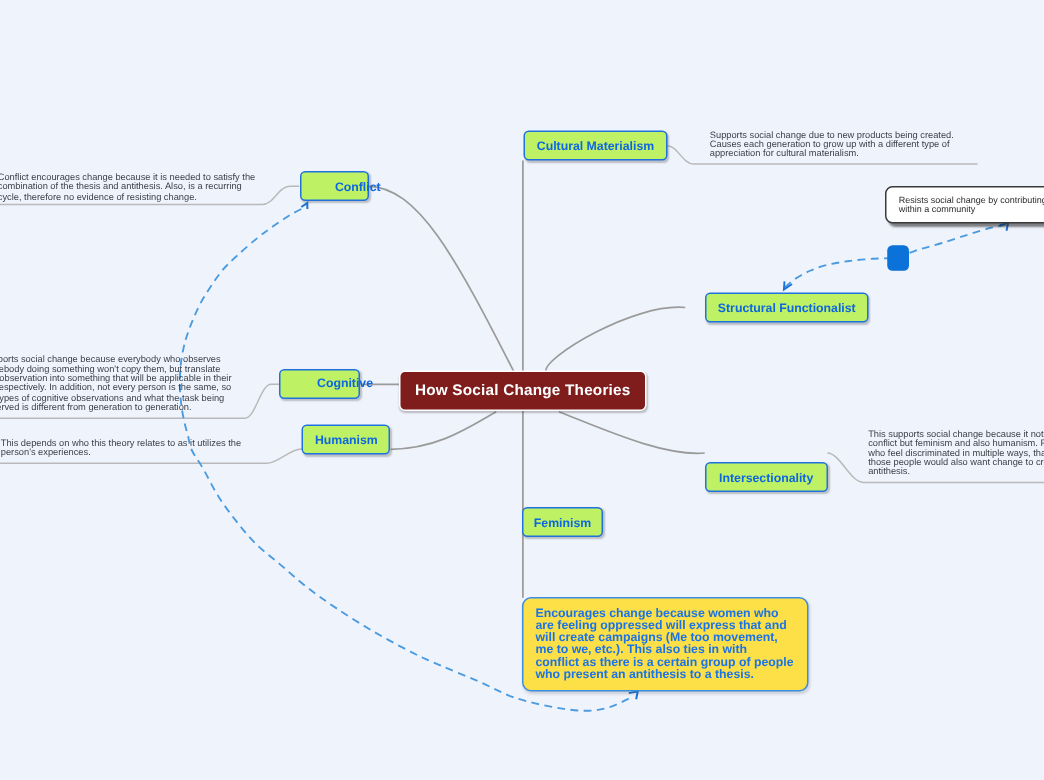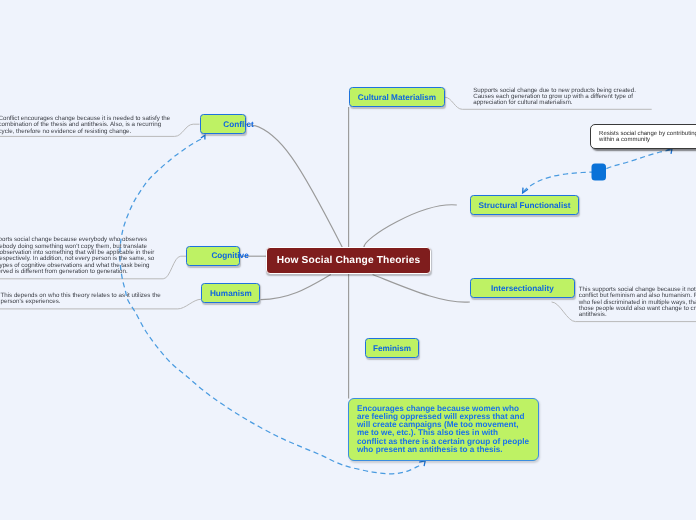--- a/index.html
+++ b/index.html
@@ -12,21 +12,21 @@
   .node{position:absolute;box-sizing:border-box;display:flex;align-items:center;justify-content:center;white-space:nowrap;}
   .node-root{background:#7f1d1d;color:#fff;border:1px solid #fff;border-radius:4px;font-weight:bold;font-size:10.2px;
              letter-spacing:.15px;box-shadow:0.5px 1.2px 1.2px rgba(60,60,60,.3);}
   .node-sub{background:#bef264;border:1.5px solid #1f72dd;border-radius:3.5px;color:#0e66e0;
             font-weight:bold;font-size:8.2px;letter-spacing:0px;
             box-shadow:1px 1.2px 1.2px rgba(90,90,90,.35);}
   .note{position:absolute;box-sizing:border-box;color:#3c3f46;font-size:6.2px;line-height:6.32px;}
   .note-dark{position:absolute;box-sizing:border-box;background:#fff;border:1.6px solid #3a3a3a;
              border-radius:5px;box-shadow:2px 2px 1.5px rgba(30,30,30,.55);
              color:#2b2b2b;font-size:6px;line-height:6.5px;padding:6px 8px 6px 7.8px;}
-  .note-blue{position:absolute;box-sizing:border-box;background:#bef264;border:1.6px solid #3b8de0;
+  .note-blue{position:absolute;box-sizing:border-box;background:#fde047;border:1.6px solid #3b8de0;
              border-radius:6px;color:#1a73e8;font-weight:bold;font-size:8.2px;line-height:8.3px;
              padding:5.5px 8.9px 5.5px 8px;box-shadow:1px 1.5px 2px rgba(60,60,60,.2);}
 </style>
 </head>
 <body>
 
 <div id="canvas">
 
 <svg class="links" viewBox="0 0 696 520">
   <g fill="none" stroke="#9a9a9a" stroke-width="1.15">
@@ -69,24 +69,24 @@
 </div>
 <div class="node node-sub" style="left:201.4px;top:283px;width:59px;height:20px;">
   <span>Humanism</span>
 </div>
 <div class="node node-sub" style="left:349px;top:87px;width:96px;height:20px;">
   <span>Cultural Materialism</span>
 </div>
 <div class="node node-sub" style="left:457px;top:195px;width:109px;height:20px;margin-left:13px;">
   <span>Structural Functionalist</span>
 </div>
-<div class="node node-sub" style="left:469.8px;top:278px;width:105px;height:20px;">
+<div class="node node-sub" style="left:469.8px;top:308px;width:82px;height:20px;">
   <span>Intersectionality</span>
 </div>
-<div class="node node-sub" style="left:365px;top:338px;width:54px;height:20px;">
+<div class="node node-sub" style="left:348px;top:338px;width:54px;height:20px;">
   <span>Feminism</span>
 </div>
 
 <div class="note" style="left:-1.5px;top:116px;width:176px;">
   <span>Conflict encourages change because it is needed to satisfy the combination of the thesis and antithesis. Also, is a recurring cycle, therefore no evidence of resisting change.</span>
 </div>
 <div class="note" style="left:-12.5px;top:237.3px;width:170.6px;">
   <span>Supports social change because everybody who observes somebody doing something won't copy them, but translate that observation into something that will be applicable in their life respectively. In addition, not every person is the same, so the types of cognitive observations and what the task being observed is different from generation to generation.</span>
 </div>
 <div class="note" style="left:0.5px;top:292.8px;width:168px;">

